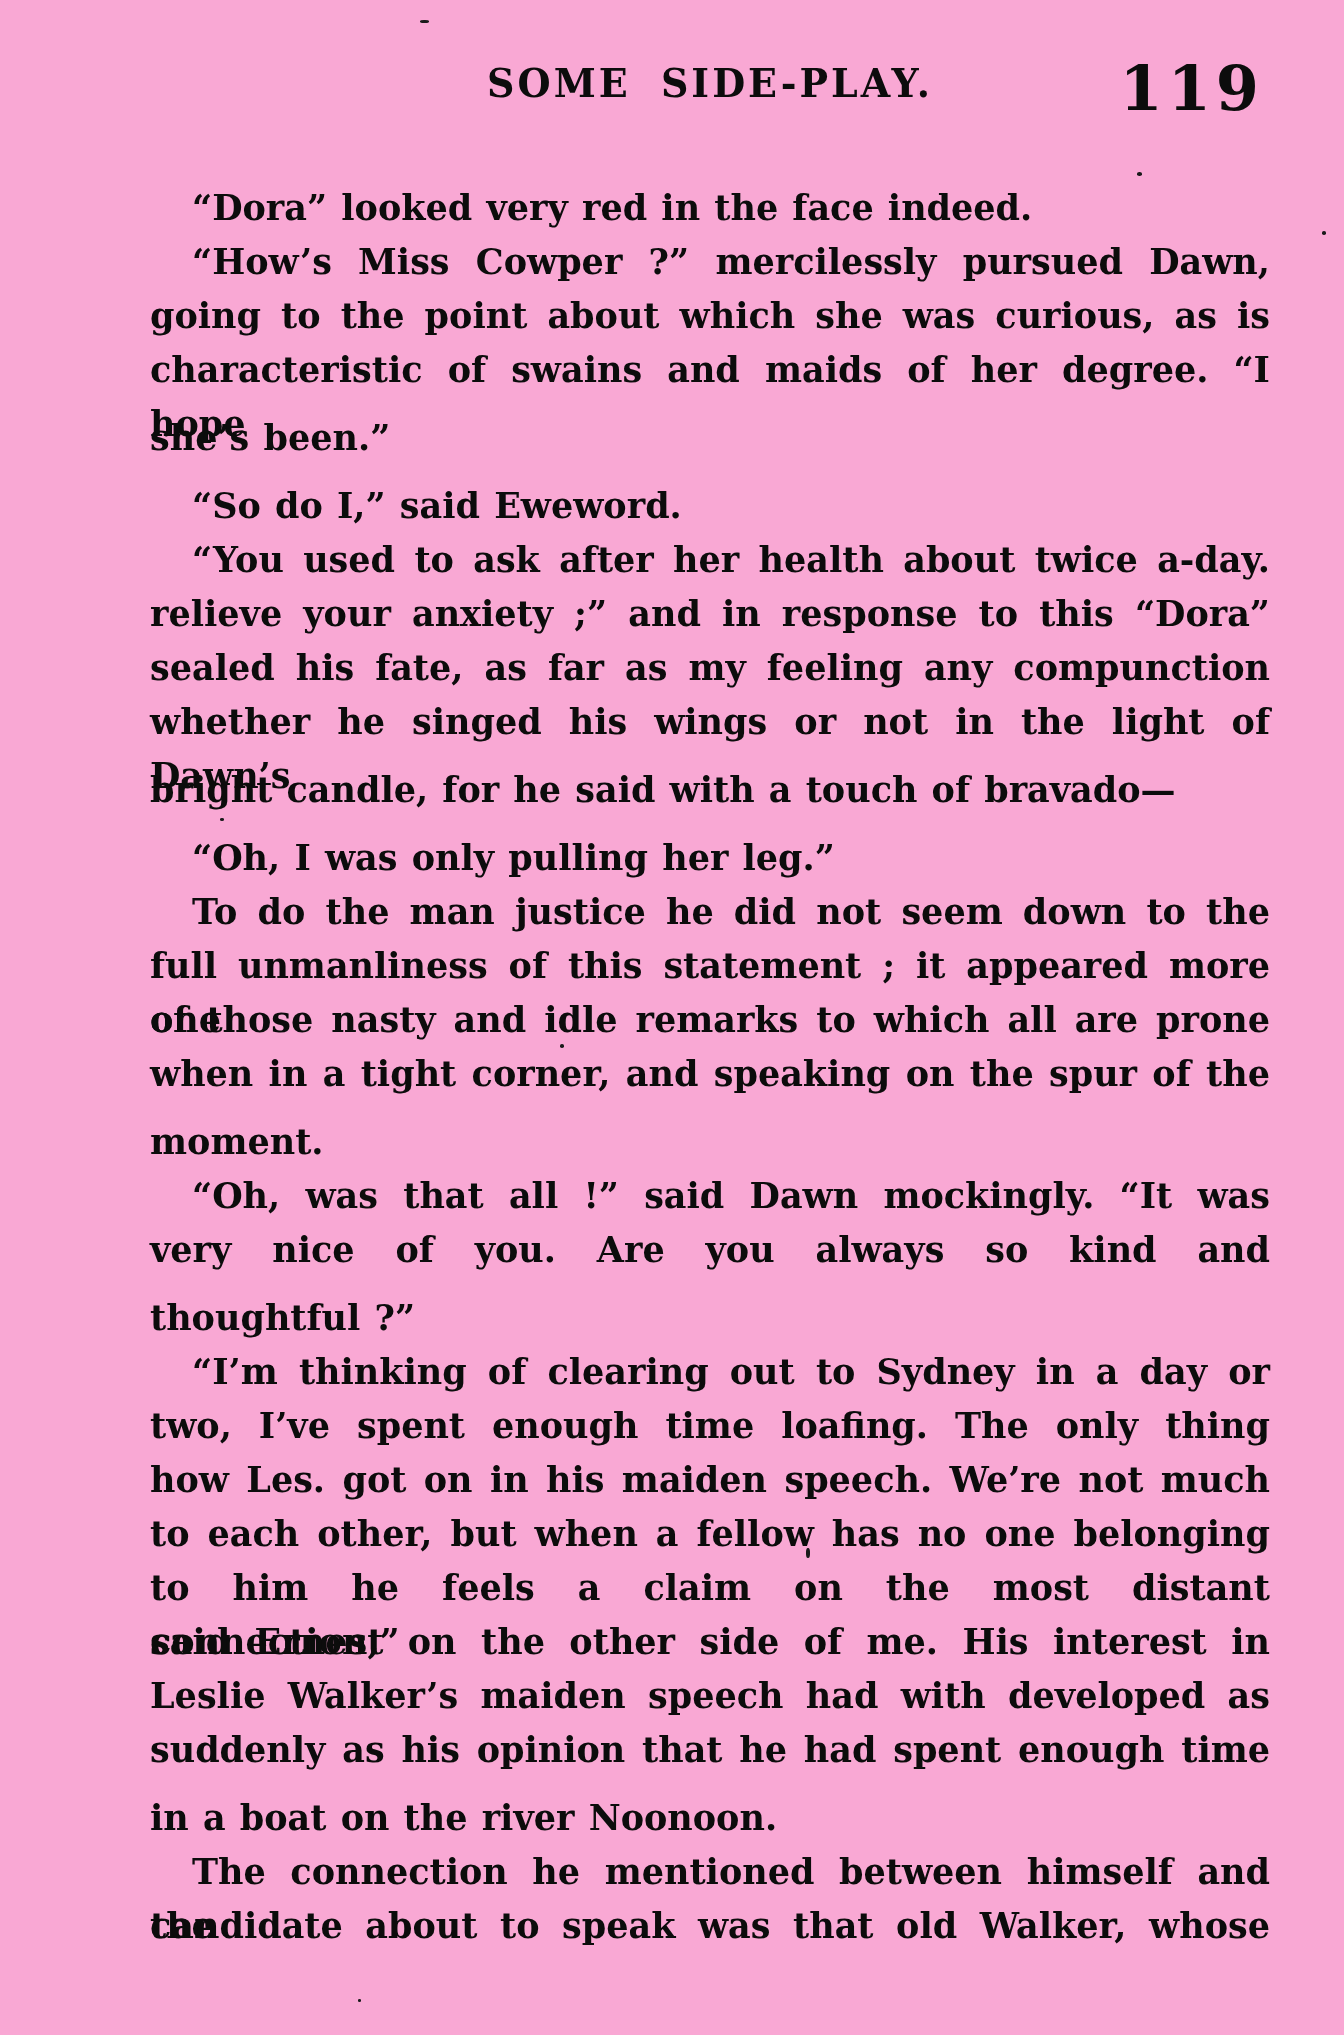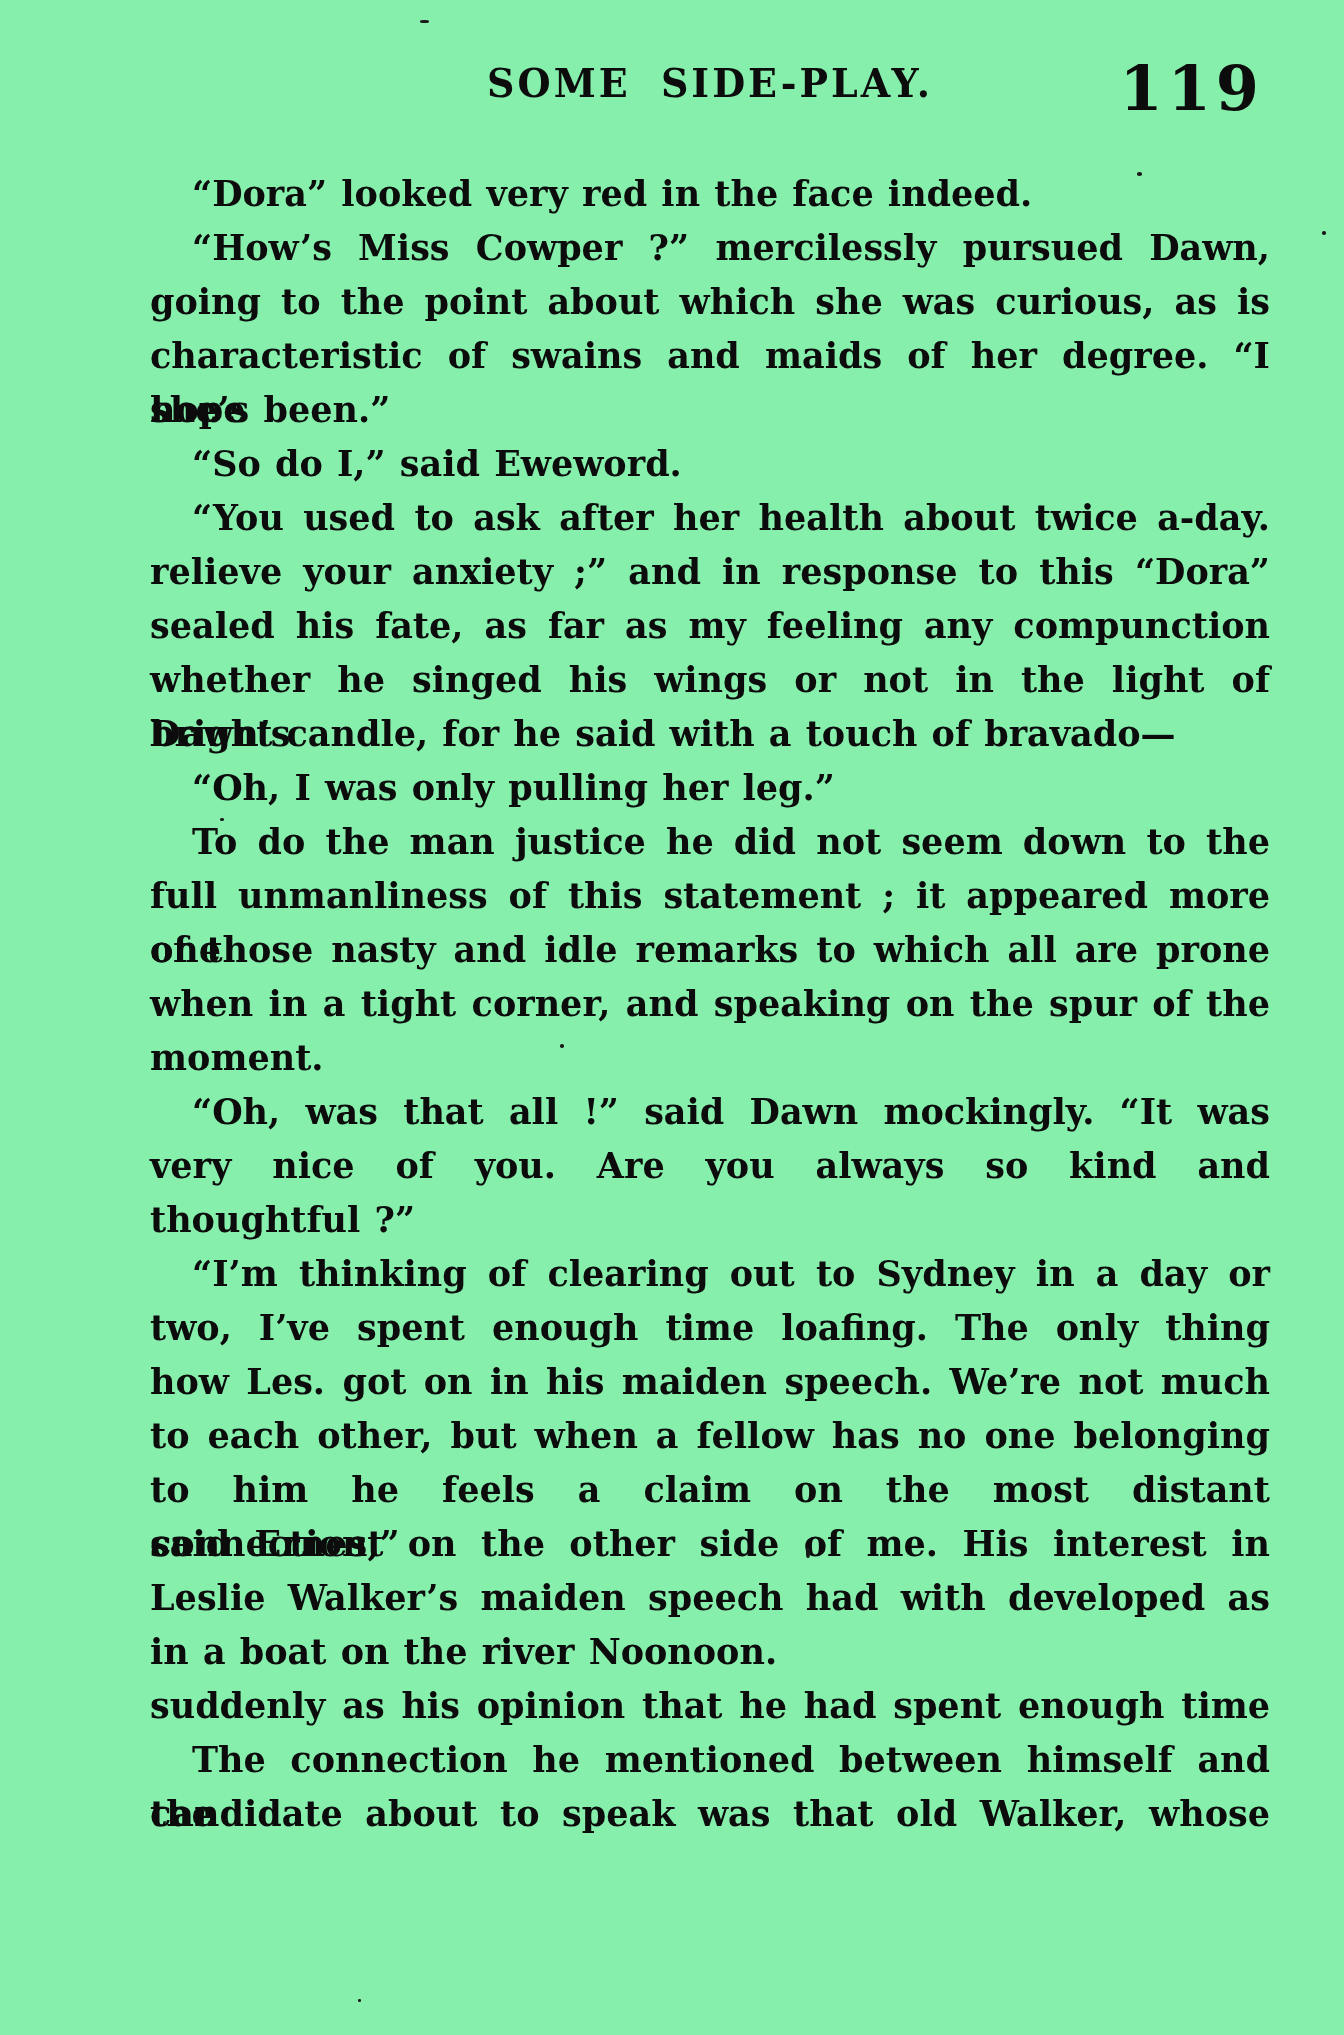--- a/index.html
+++ b/index.html
@@ -4,21 +4,21 @@
 <style>
   html, body {
     margin: 0;
     padding: 0;
     background: #ffffff;
   }
   .page {
     position: relative;
     width: 1344px;
     height: 2035px;
-    background: #86efac;
+    background: #f9a8d4;
     color: #0c0c0c;
     font-family: "DejaVu Serif", "Liberation Serif", serif;
     font-weight: 700;
     overflow: hidden;
   }
   .running-header {
     position: absolute;
     left: 150px;
     top: 60px;
     width: 1120px;
@@ -51,20 +51,21 @@
     font-size: 35px;
     text-align: justify;
     text-align-last: justify;
     word-spacing: 2px;
   }
   .line.indent {
     text-indent: 42px;
   }
   .line.last {
     text-align-last: left;
+    margin-top: 14px;
   }
   .speck {
     position: absolute;
     background: #1a1a1a;
     border-radius: 45%;
   }
 </style>
 </head>
 <body>
 
@@ -94,22 +95,22 @@
       <div class="line indent">“Oh, was that all !” said Dawn mockingly. “It was</div>
       <div class="line">very nice of you. Are you always so kind and</div>
       <div class="line last">thoughtful ?”</div>
       <div class="line indent">“I’m thinking of clearing out to Sydney in a day or</div>
       <div class="line">two, I’ve spent enough time loafing. The only thing</div>
       <div class="line">how Les. got on in his maiden speech. We’re not much</div>
       <div class="line">to each other, but when a fellow has no one belonging</div>
       <div class="line">to him he feels a claim on the most distant connection,”</div>
       <div class="line">said Ernest on the other side of me. His interest in</div>
       <div class="line">Leslie Walker’s maiden speech had with developed as</div>
+      <div class="line">suddenly as his opinion that he had spent enough time</div>
       <div class="line last">in a boat on the river Noonoon.</div>
-      <div class="line">suddenly as his opinion that he had spent enough time</div>
       <div class="line indent">The connection he mentioned between himself and the</div>
       <div class="line">candidate about to speak was that old Walker, whose</div>
     </div>
   <div id="artifacts">
       <div class="speck" style="left: 420px; top: 20px; width: 9px; height: 3px;"></div>
       <div class="speck" style="left: 1137px; top: 172px; width: 5px; height: 4px;"></div>
       <div class="speck" style="left: 1322px; top: 231px; width: 4px; height: 4px;"></div>
       <div class="speck" style="left: 220px; top: 818px; width: 4px; height: 3px;"></div>
       <div class="speck" style="left: 560px; top: 1044px; width: 4px; height: 4px;"></div>
       <div class="speck" style="left: 806px; top: 1548px; width: 4px; height: 10px;"></div>

